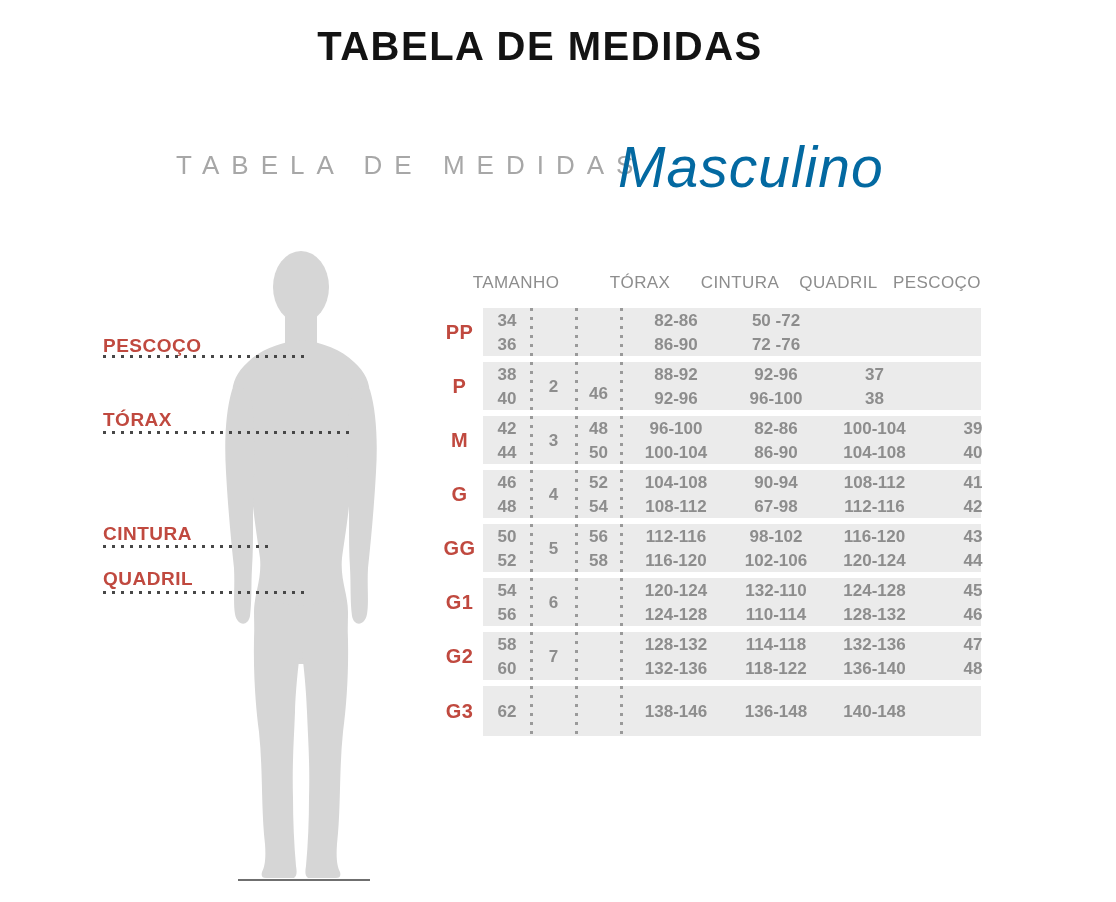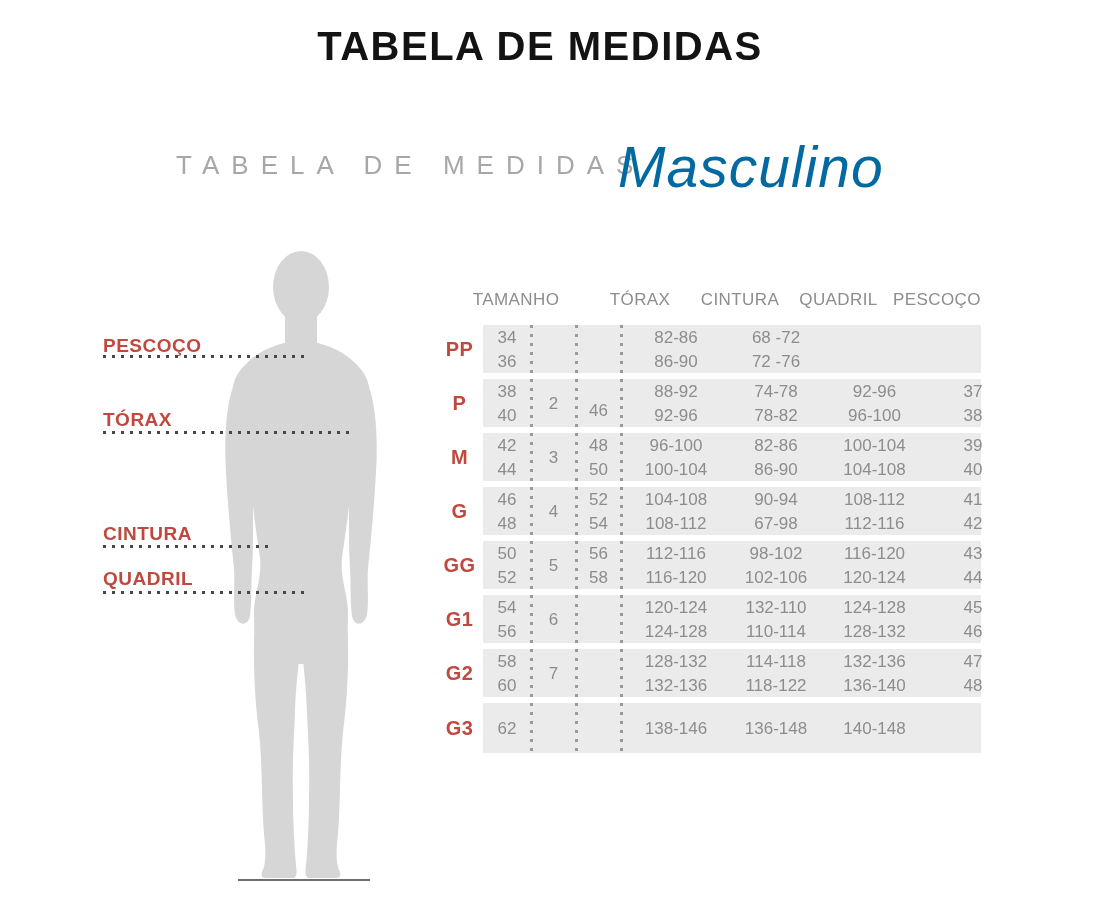--- a/index.html
+++ b/index.html
@@ -34,42 +34,42 @@
   .m-line {
     position:absolute; height:3px;
     background: repeating-linear-gradient(to right, #474747 0 3px, transparent 3px 9px);
   }
   .lbl-pescoco { left:103px; top:335px; }  .line-pescoco { left:103px; top:355px; width:202px; }
   .lbl-torax   { left:103px; top:409px; }  .line-torax   { left:103px; top:431px; width:247px; }
   .lbl-cintura { left:103px; top:523px; }  .line-cintura { left:103px; top:545px; width:166px; }
   .lbl-quadril { left:103px; top:568px; }  .line-quadril { left:103px; top:591px; width:202px; }
 
   
-  .size-table { position:absolute; left:400px; top:285px; width:590px; }
+  .size-table { position:absolute; left:400px; top:268px; width:590px; }
   .table-header {
     display:grid; grid-template-columns:47px 48px 45px 45px 110px 90px 107px 90px;
     height:30px; align-items:center; margin-bottom:10px;
     color: var(--text-gray, #8d8d8d); font-size:17px; letter-spacing:0.4px;
   }
   .th { text-align:center; white-space:nowrap; }
   .th-tamanho { grid-column:2 / 5; }
   .th-torax   { grid-column:5; }
   .th-cintura { grid-column:6; }
   .th-quadril { grid-column:7; }
   .th-pescoco { grid-column:8; }
 
   .groups { position:relative; display:flex; flex-direction:column; gap:6px;margin-left:36px; }
   .group-row { display:flex; }
   .size-cell {
     width:47px; display:flex; align-items:center; justify-content:center;
     color: var(--accent-red, #c0493f); font-weight:700; font-size:20px; letter-spacing:0.5px;
   }
   .band {
     width:498px; height:48px; background: var(--band-gray, #ebebeb);
-    display:grid; grid-template-columns:48px 45px 45px 110px 90px 107px 90px;
+    display:grid; grid-template-columns:48px 45px 45px 110px 90px 107px 90px;font-weight:bold;
   }
   .band-single { height:50px; }
   .band .col {
     display:flex; flex-direction:column; justify-content:space-around; align-items:center;
     color: var(--text-gray, #8d8d8d); font-size:17px; line-height:1; white-space:nowrap;
   }
   .vsep {
     position:absolute; top:0; bottom:0; width:3px; z-index:1;
     background: repeating-linear-gradient(to bottom, #9a9a9a 0 3px, transparent 3px 9px);
   }
@@ -151,21 +151,21 @@
             </div>
             <div class="col">
               <span class="val"></span>
               <span class="val"></span>
             </div>
             <div class="col">
               <span class="val">82-86</span>
               <span class="val">86-90</span>
             </div>
             <div class="col">
-              <span class="val">68 -72</span>
+              <span class="val">50 -72</span>
               <span class="val">72 -76</span>
             </div>
             <div class="col">
               <span class="val"></span>
               <span class="val"></span>
             </div>
           </div>
         </div>
         <div class="group-row">
           <div class="size-cell">P</div>
@@ -179,24 +179,20 @@
             </div>
             <div class="col">
               <span class="val"></span>
               <span class="val">46</span>
             </div>
             <div class="col">
               <span class="val">88-92</span>
               <span class="val">92-96</span>
             </div>
             <div class="col">
-              <span class="val">74-78</span>
-              <span class="val">78-82</span>
-            </div>
-            <div class="col">
               <span class="val">92-96</span>
               <span class="val">96-100</span>
             </div>
             <div class="col">
               <span class="val">37</span>
               <span class="val">38</span>
             </div>
           </div>
         </div>
         <div class="group-row">

